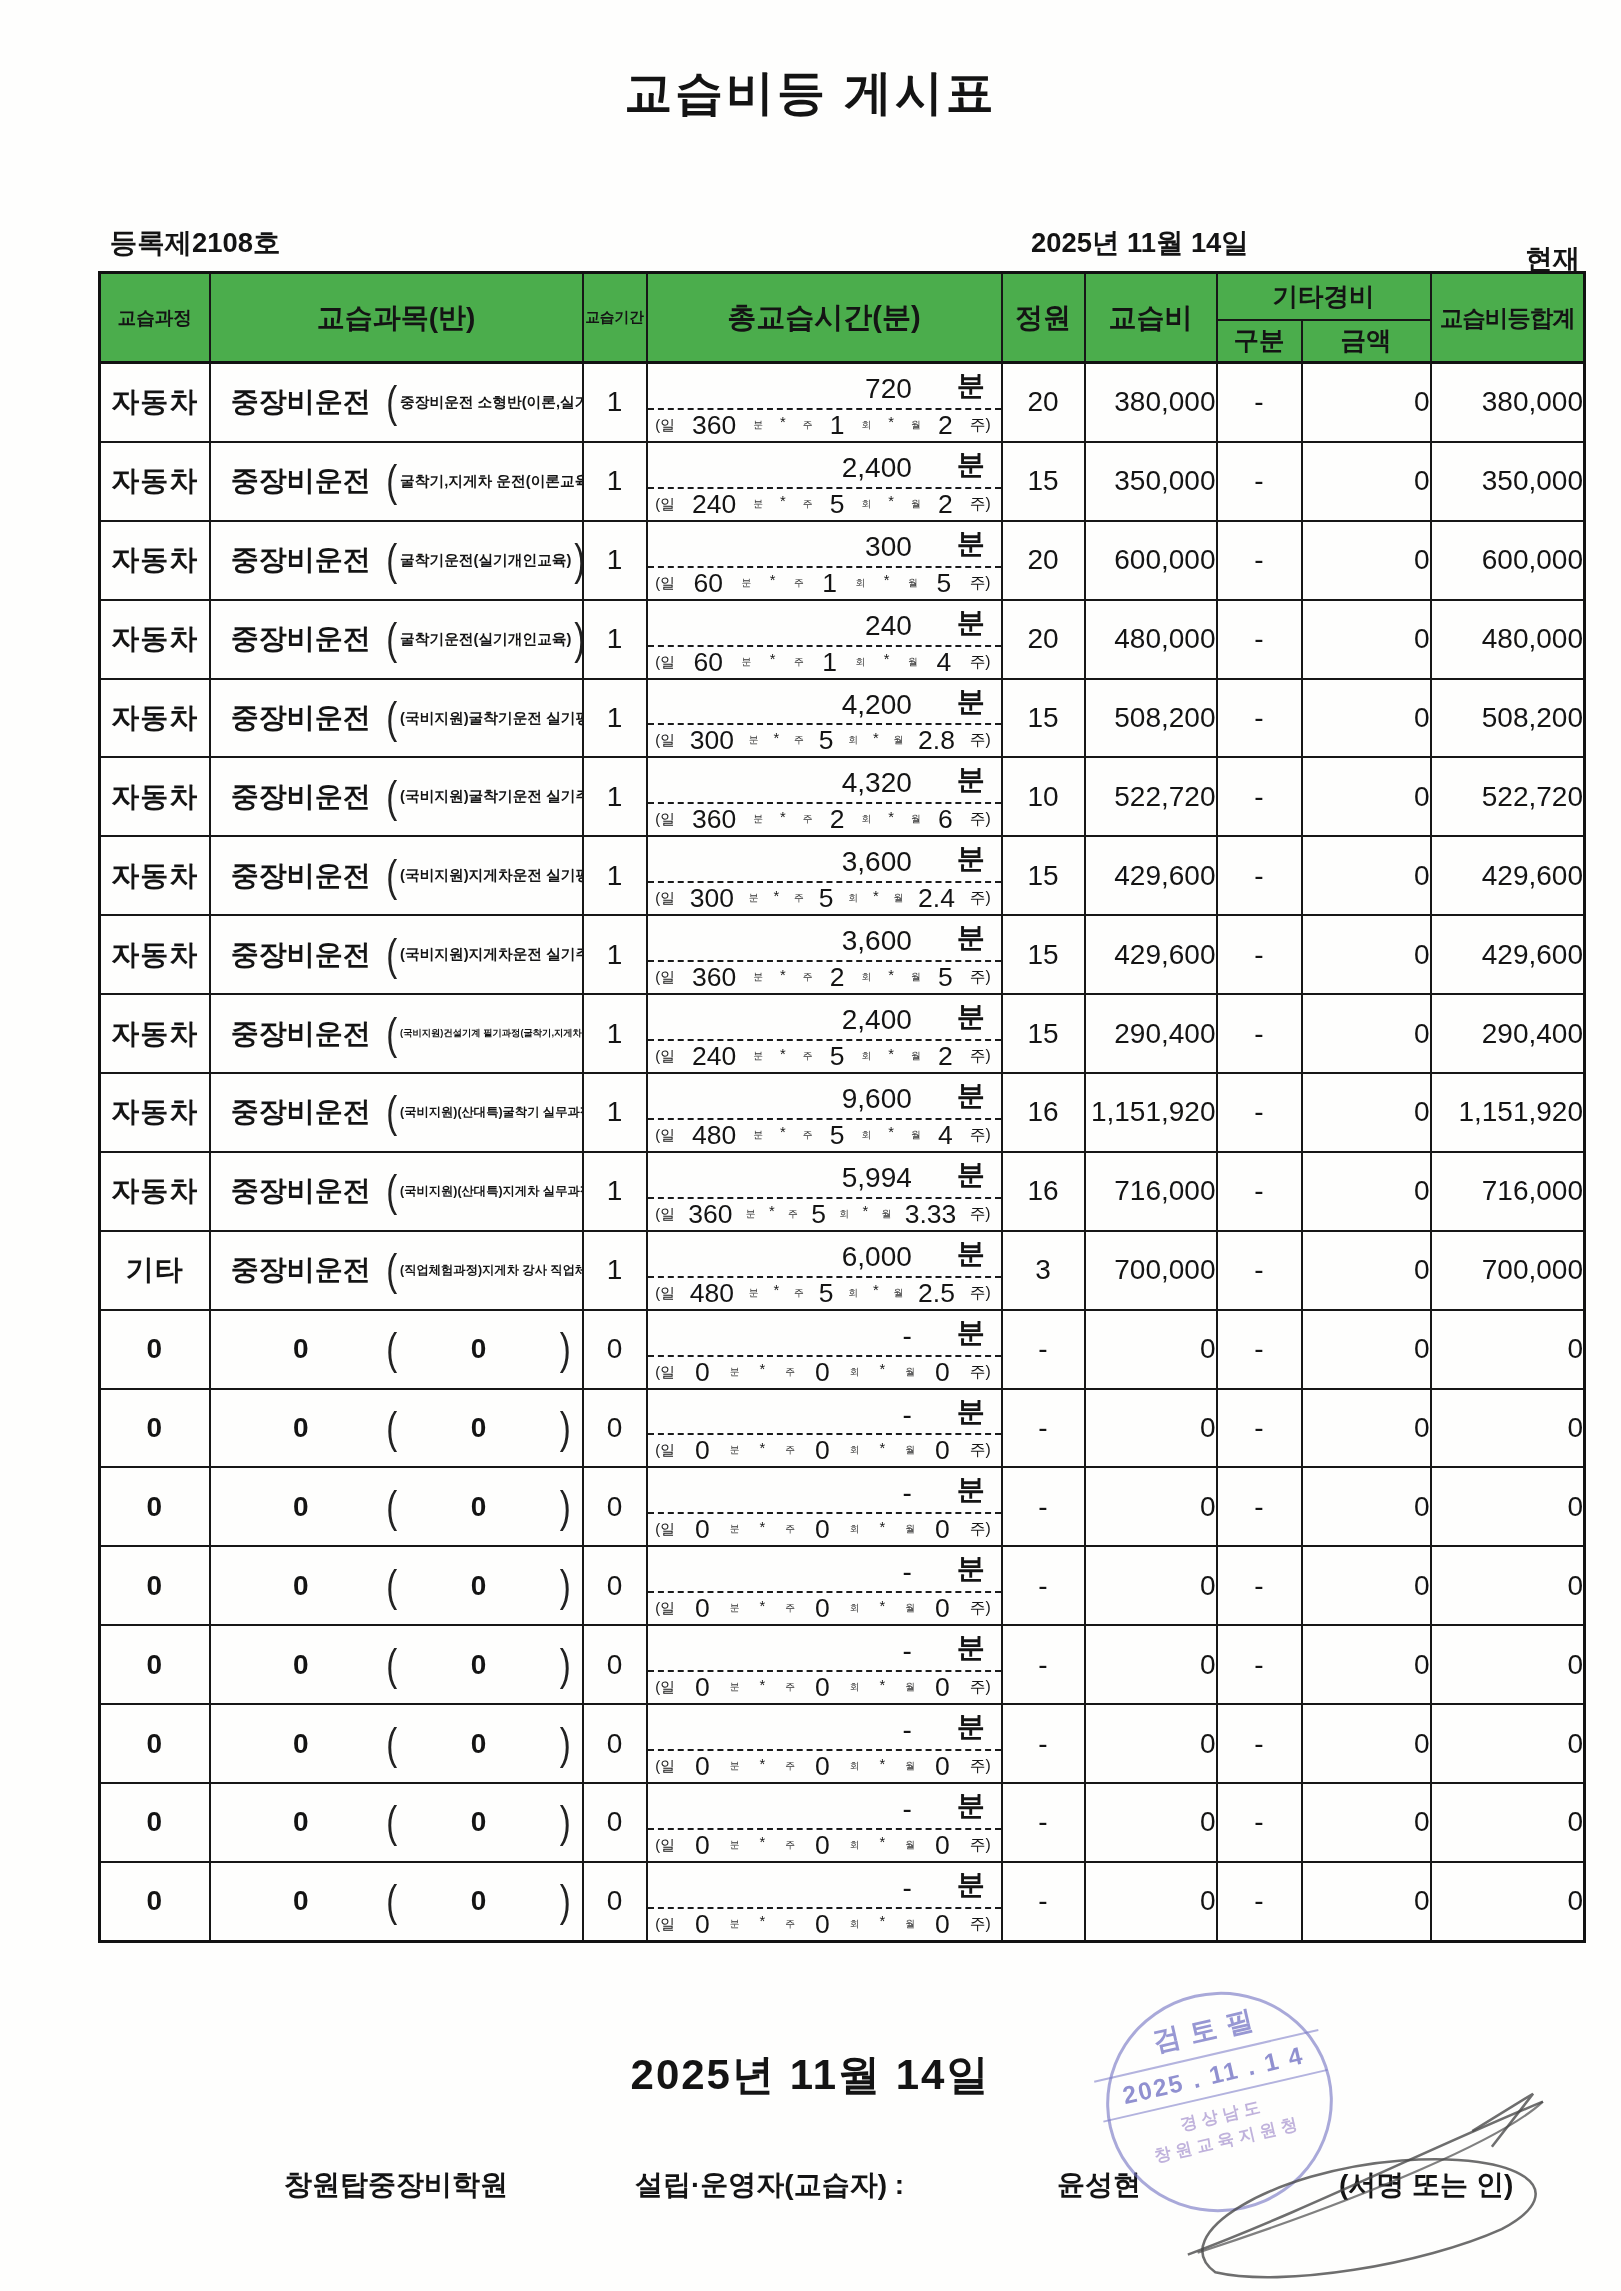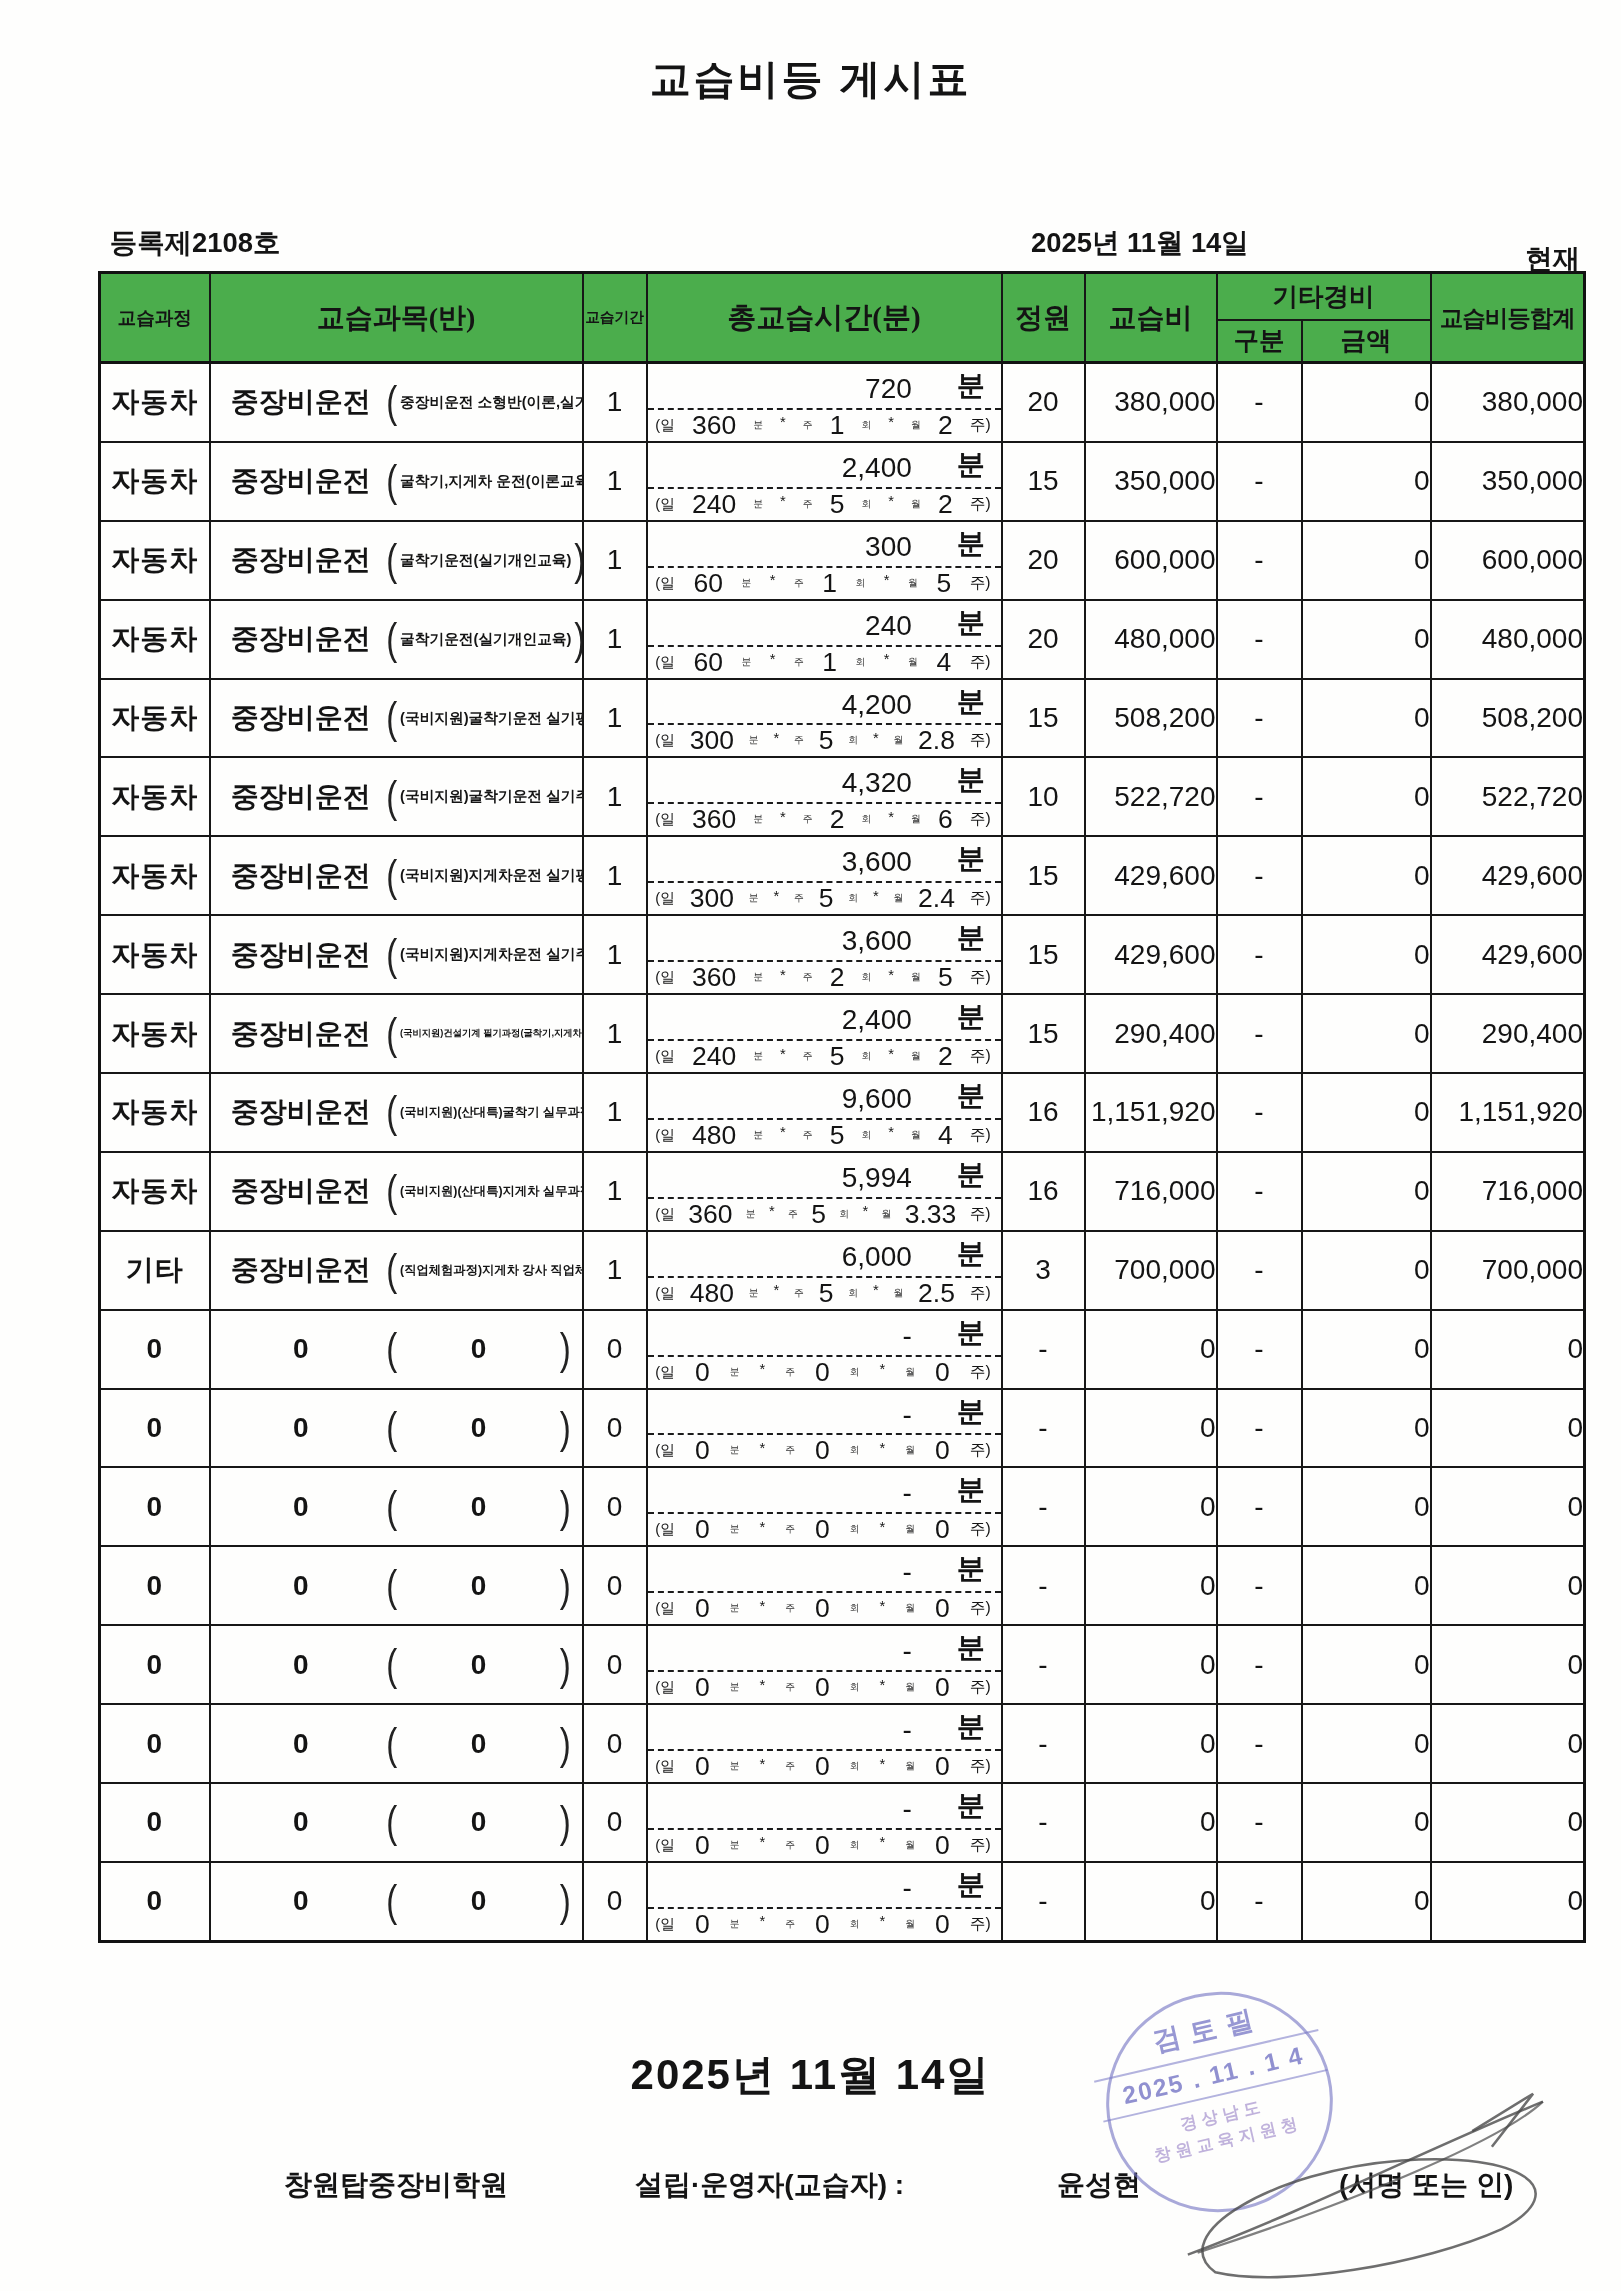--- a/index.html
+++ b/index.html
@@ -3,36 +3,36 @@
 <meta charset="utf-8">
 <style>
   html,body{margin:0;padding:0;background:#9a9a9a;}
   .page{
     position:relative; width:1621px; height:2292px; margin:0 auto;
     background:#fefefd; color:#141414; overflow:hidden;
     font-family:"Liberation Sans","DejaVu Sans",sans-serif;
   }
   
   .doc-title{
-    position:absolute; top:52px; left:0; width:100%;
-    text-align:center; font-size:41px; font-weight:800; letter-spacing:2.9px;
+    position:absolute; top:61px; left:0; width:100%;
+    text-align:center; font-size:48px; font-weight:800; letter-spacing:2.9px;
   }
   .meta-row{position:absolute; top:225px; left:98px; width:1486px; height:35px; font-weight:700; font-size:27.4px;}
   .reg-no{position:absolute; left:11.8px; top:0;}
   .asof-date{position:absolute; left:933px; top:0;}
   .asof-suffix{position:absolute; right:3.9px; top:16px;text-align:center;}
   
   .fee-table{
     position:absolute; top:271px; left:98px; width:1486px;
     border-collapse:collapse; table-layout:fixed;
     border:3.9px solid #121212;
   }
   .fee-table th,.fee-table td{border:2px solid #171717; padding:0; overflow:hidden;}
   .fee-table thead th{background:#4bad4c; font-weight:800;}
-  .fee-table thead{border-bottom:3.9px solid #121212;font-family:Liberation Serif, serif;}
+  .fee-table thead{border-bottom:3.9px solid #121212;}
   .hr1{height:47px;} .hr2{height:43px;}
   .h-course{font-size:18.6px;}
   .h-subject{font-size:28px;}
   .h-period{font-size:14.7px;}
   .h-time{font-size:29px;}
   .h-cap{font-size:28px;}
   .h-fee{font-size:28px;}
   .h-etc{font-size:25.5px;}
   .h-etc-sub{font-size:25.5px;margin-top:25px;}
   .h-total{font-size:23.5px; letter-spacing:-1px;}

